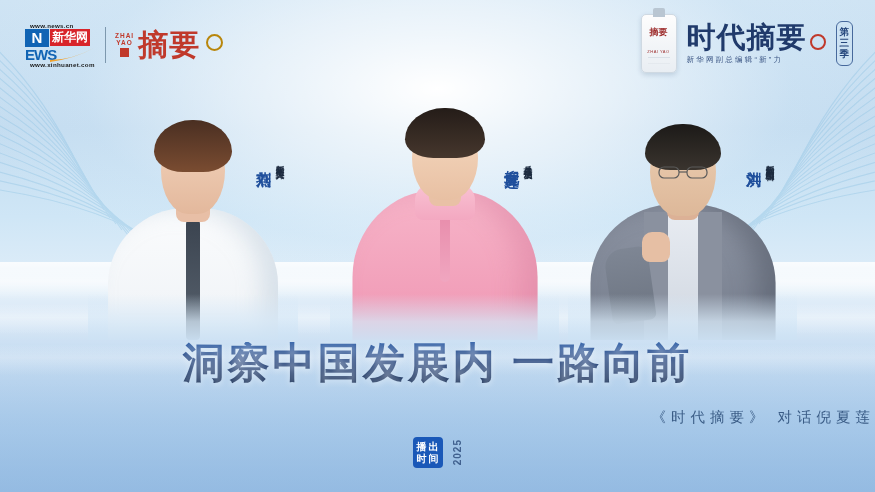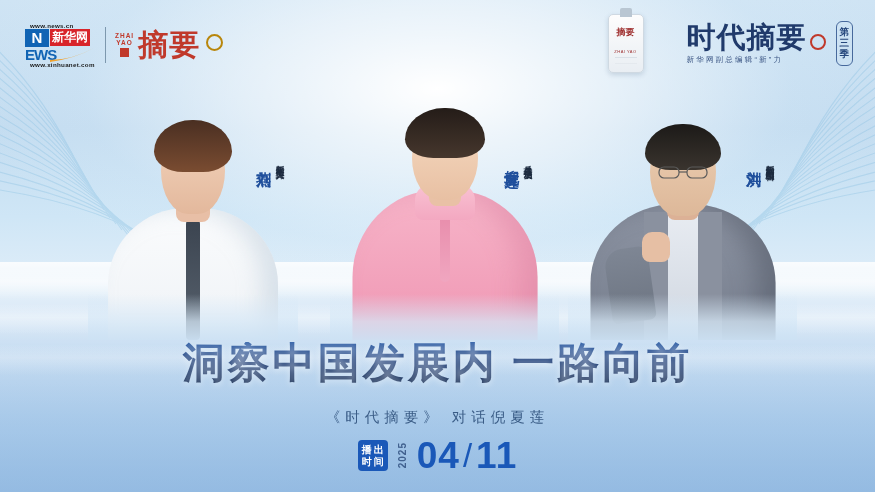--- a/index.html
+++ b/index.html
@@ -49,21 +49,21 @@
   .zy-dot{width:13px;height:13px;border:2.5px solid #b8860b;border-radius:50%;margin-left:2px;align-self:flex-start;margin-top:4px;}
 
   .logo-show{position:absolute;right:22px;top:14px;display:flex;align-items:center;gap:10px;}
   .bottle{width:34px;height:57px;border-radius:5px;background:linear-gradient(180deg,#fdfdfd,#e9eef3);border:1px solid #cfd9e2;
     position:relative;box-shadow:0 2px 5px rgba(40,70,110,.18);}
   .bottle-cap{position:absolute;left:50%;transform:translateX(-50%);top:-7px;width:12px;height:9px;border-radius:2px 2px 0 0;background:#b9c6d2;}
   .bottle-txt{position:absolute;left:0;right:0;top:13px;text-align:center;font-size:9px;font-weight:bold;color:#9d2c2c;line-height:1.05;}
   .bottle-sub{position:absolute;left:0;right:0;top:34px;text-align:center;font-size:4px;color:#9d2c2c;letter-spacing:.5px;}
   .bottle-line{position:absolute;left:6px;right:6px;top:42px;height:1px;background:#d9e0e7;}
   .bottle-line2{position:absolute;left:6px;right:6px;top:48px;height:1px;background:#e4e9ee;}
-  .show-words{display:flex;flex-direction:column;align-items:flex-start;margin-left:33px;}
+  .show-words{display:flex;flex-direction:column;align-items:flex-start;}
   .show-title{font-size:29px;font-weight:bold;color:#203a6b;letter-spacing:1px;line-height:1.05;display:flex;align-items:center;}
   .show-ring{width:12px;height:12px;border:2.5px solid #c0392b;border-radius:50%;margin-left:3px;position:relative;top:5px;}
   .show-sub{font-size:7.5px;color:#3c5785;letter-spacing:2.2px;margin-top:3px;white-space:nowrap;}
   .season-badge{border:1.3px solid #47699c;border-radius:6px;padding:5px 3px;display:flex;flex-direction:column;align-items:center;
     font-size:9.5px;color:#26477c;line-height:1.15;font-weight:bold;letter-spacing:0;}
 
   
   .people{position:absolute;left:0;right:0;top:0;height:340px;}
   .person{position:absolute;bottom:0;}
   .p-left{left:108px;width:170px;height:245px;}
@@ -84,21 +84,21 @@
   .tag-left{left:256px;top:158px;}
   .tag-mid{left:504px;top:158px;}
   .tag-right{left:746px;top:158px;}
 
   
   .headline{position:absolute;left:0;right:0;top:342px;text-align:center;
     font-size:42px;font-weight:bold;letter-spacing:3px;line-height:1;
     background:linear-gradient(180deg,#2f5fa8 0%,#23447e 42%,#122a52 100%);
     -webkit-background-clip:text;background-clip:text;color:transparent;
     text-shadow:0 2px 6px rgba(255,255,255,.45);}
-  .subline{position:absolute;left:0;right:0;top:408px;text-align:center;
+  .subline{position:absolute;left:0;right:0;top:408px;text-align:right;
     font-size:14.5px;color:#3a5c86;letter-spacing:5px;}
 
   
   .airtime{position:absolute;left:0;right:0;top:437px;display:flex;justify-content:center;align-items:center;gap:9px;}
   .air-badge{background:#1a58b8;border-radius:4px;color:#fff;padding:4px 4px;display:grid;
     grid-template-columns:repeat(2,1fr);gap:1px 2px;font-size:10px;font-weight:bold;line-height:1.1;}
   .air-year{writing-mode:vertical-rl;text-orientation:mixed;transform:rotate(180deg);
     font-size:10px;font-weight:bold;color:#41618f;letter-spacing:1px;}
   .air-date{font-size:37px;font-weight:bold;color:#1a58b8;letter-spacing:1px;line-height:1;display:flex;align-items:center;}
   .air-slash{color:#1a58b8;font-weight:normal;margin:0 3px;font-size:33px;}
@@ -259,20 +259,15 @@
   <div class="subline">《时代摘要》 对话倪夏莲</div>
 
   <div class="airtime">
     <div class="air-badge">
       <span>播</span>
       <span>出</span>
       <span>时</span>
       <span>间</span>
     </div>
     <div class="air-year">2025</div>
-    <div class="air-date">
-      <span>04</span>
-      <span class="air-slash">/</span>
-      <span>11</span>
-    </div>
   </div>
 
 </div>
 
 </body></html>

